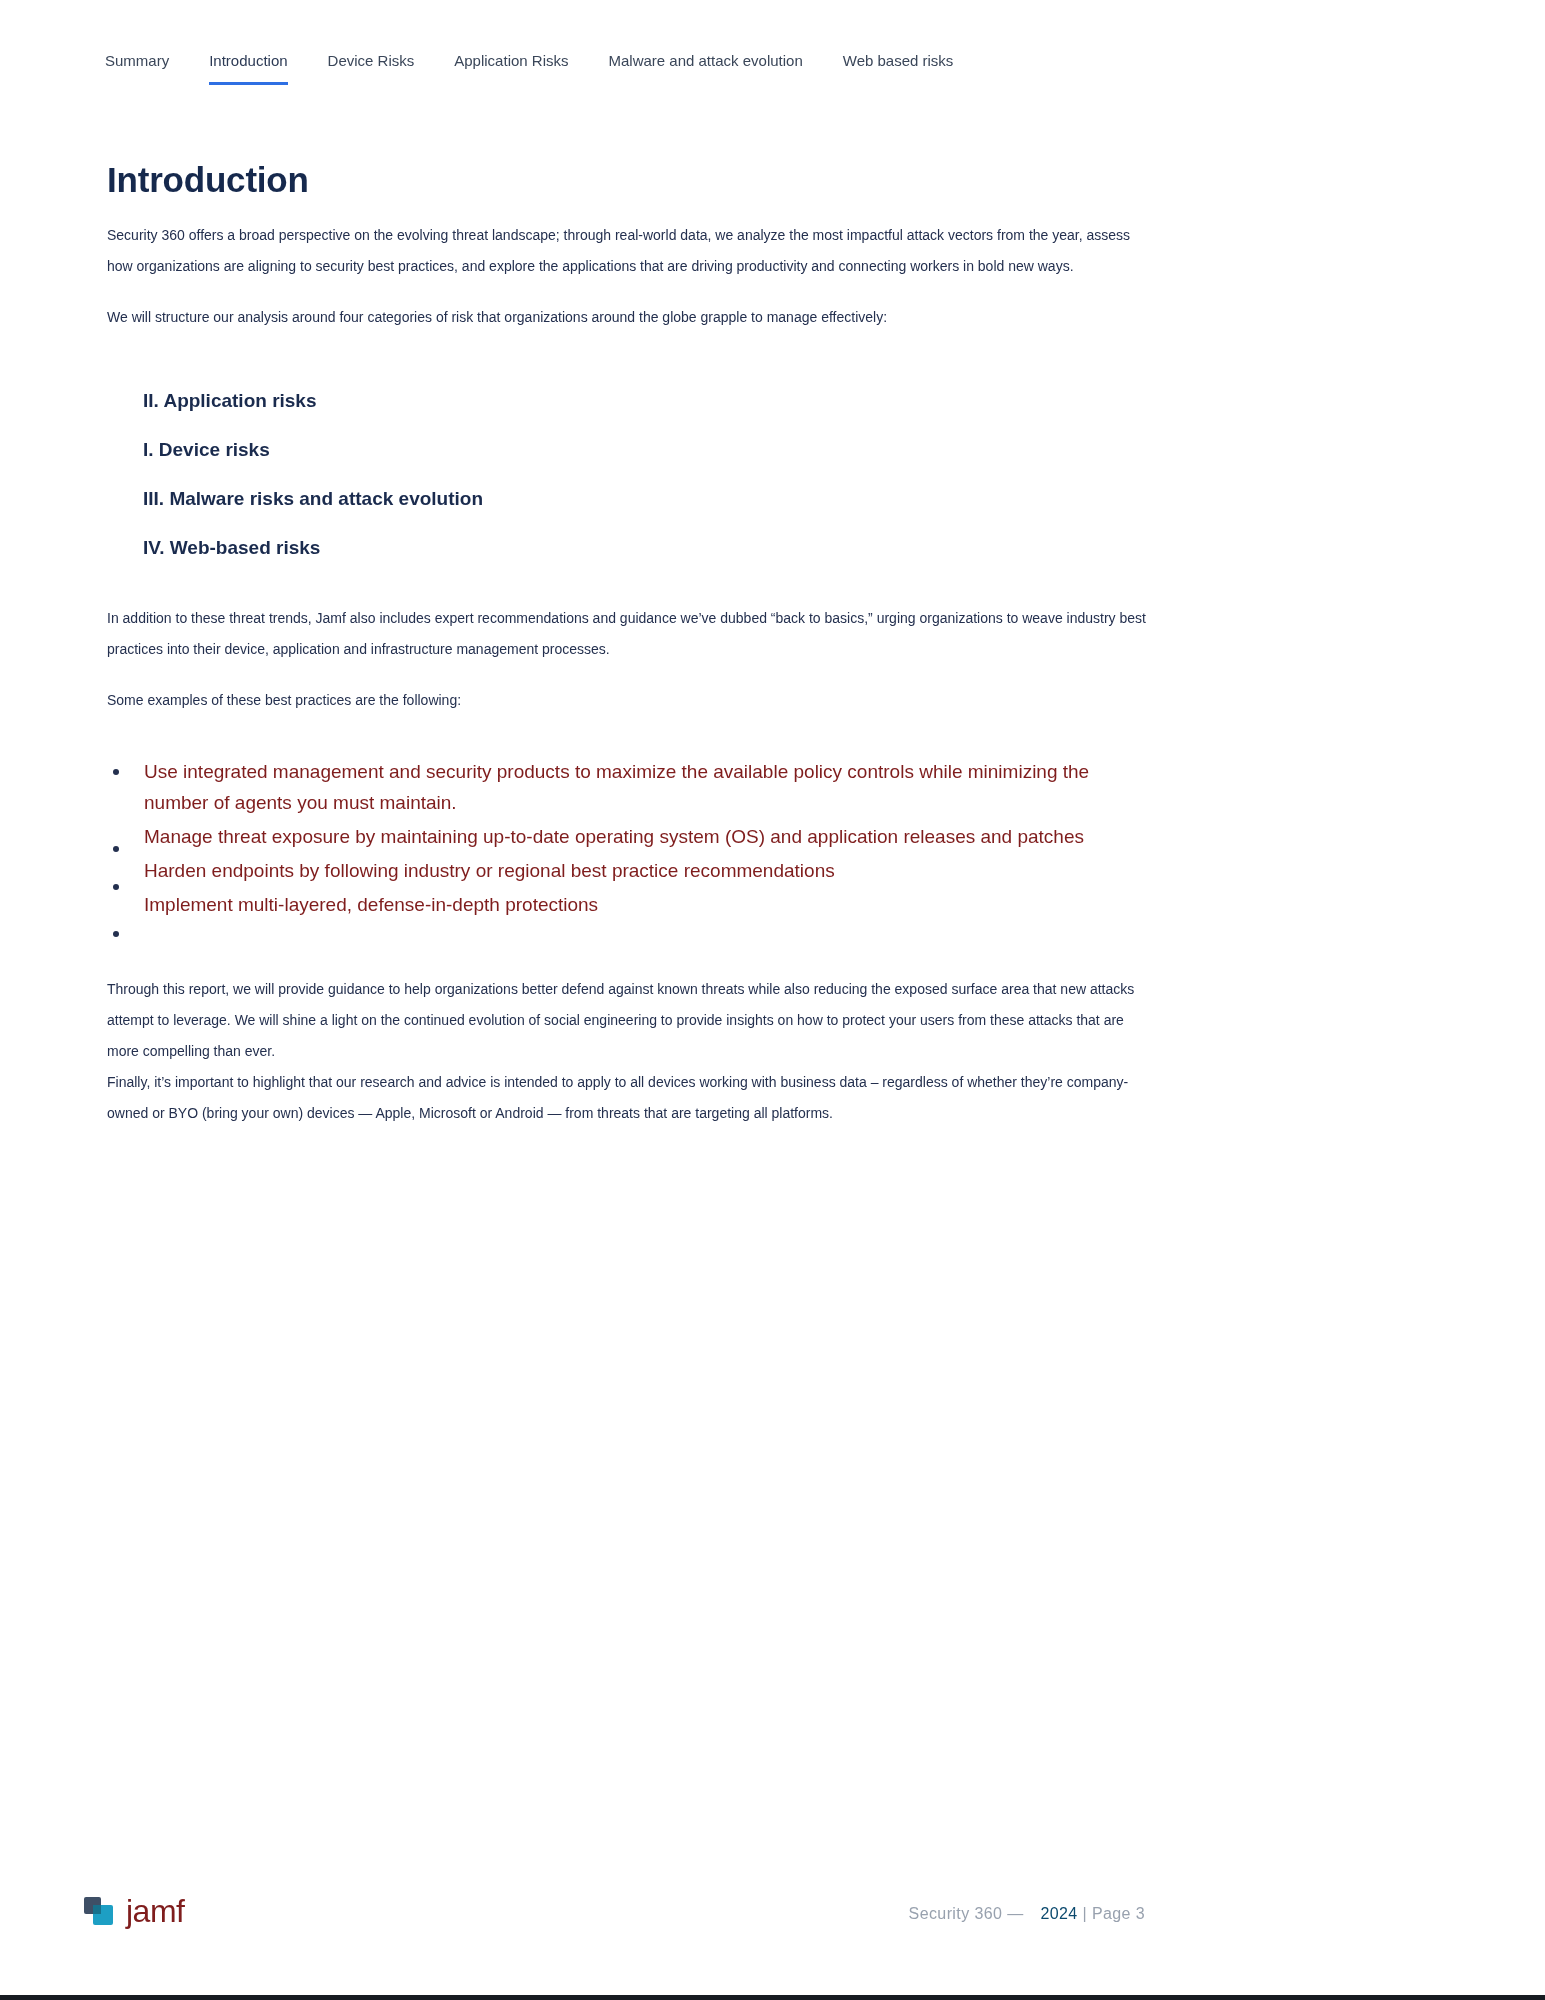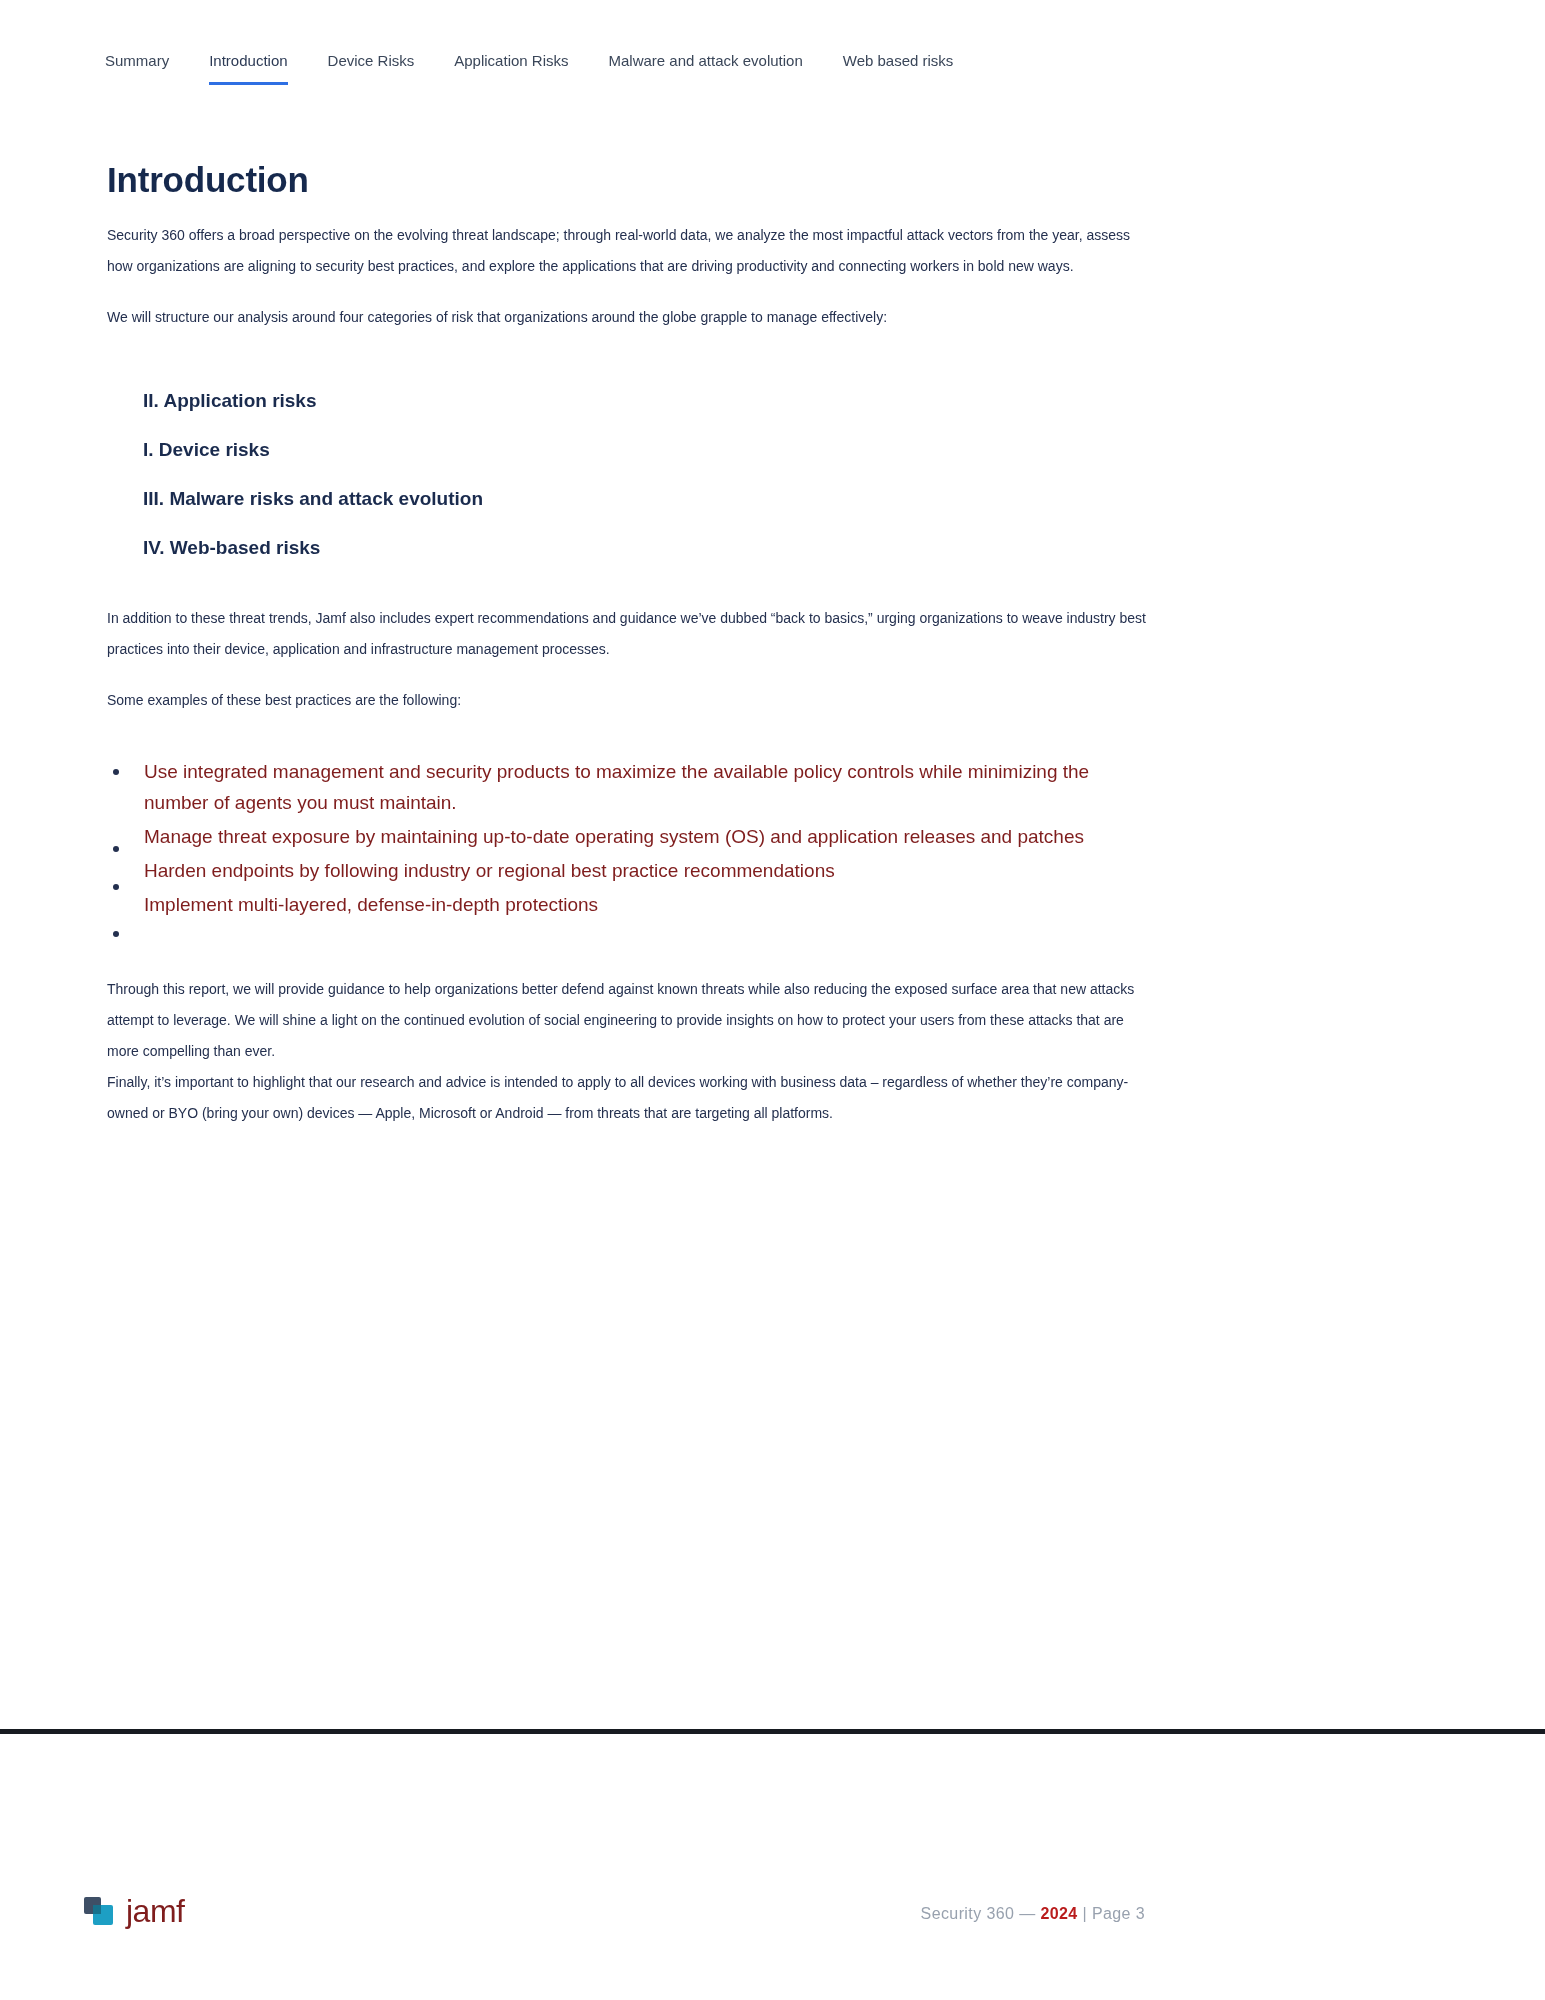--- a/index.html
+++ b/index.html
@@ -8,21 +8,21 @@
     width: 1545px;
     height: 2000px;
     font-family: "Liberation Sans", sans-serif;
     color: #24304f;
     position: relative;
     overflow: hidden;
   }
   .page {
     position: relative;
     width: 1545px;
-    height: 1734px;
+    height: 2000px;
     background: #ffffff;
   }
 
   
   .topnav {
     position: absolute;
     top: 52px;
     left: 105px;
     display: flex;
     gap: 40px;
@@ -120,22 +120,23 @@
   .footer-pageinfo {
     position: absolute;
     top: 1905px;
     right: 400px;
     font-size: 16px;
     color: #98a1ae;
     letter-spacing: 0.4px;
     white-space: nowrap;
   }
   .footer-pageinfo .year {
-    font-weight: bold;
-    color: #b91c1c;
+    font-weight: normal;
+    color: #0c4a6e;
+    margin-left: 12px;
   }
   .bottom-strip {
     position: absolute;
     left: 0;
     bottom: 0;
     width: 100%;
     height: 5px;
     background: #171b21;
   }
 </style>

